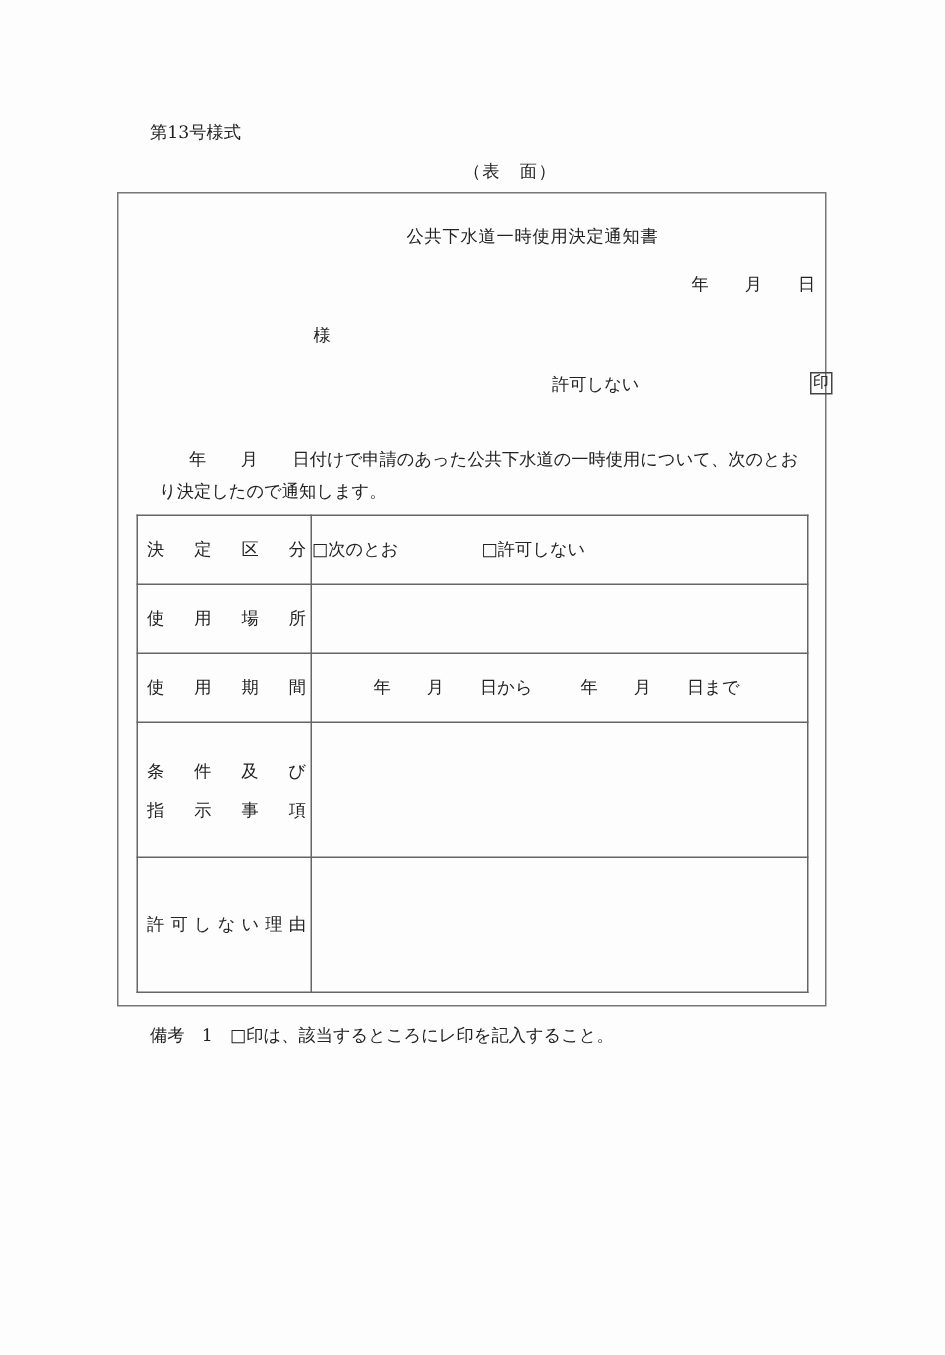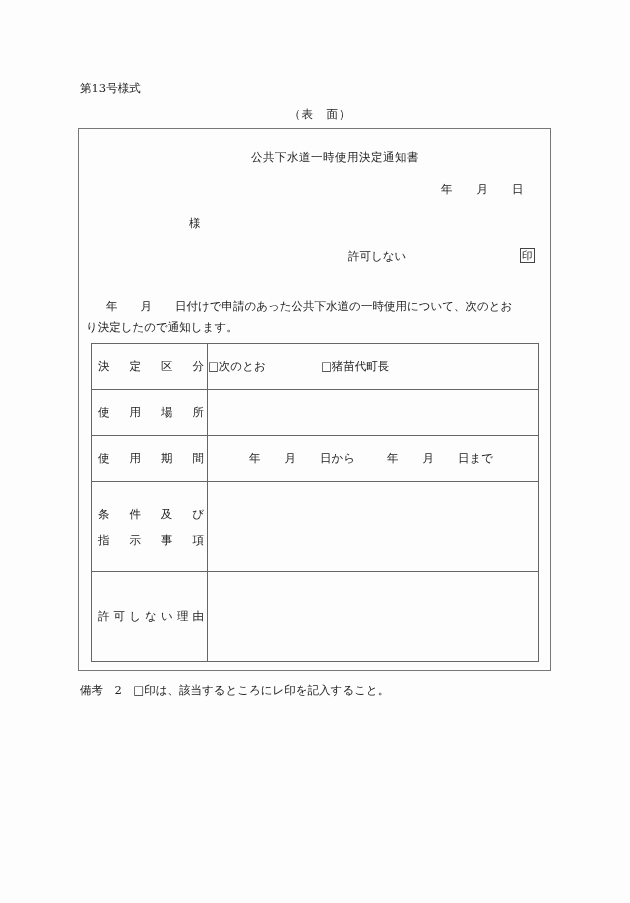--- a/index.html
+++ b/index.html
@@ -1,21 +1,21 @@
 <!DOCTYPE html>
 <html><head>
 <meta charset="utf-8">
 <style>
   html, body { margin: 0; padding: 0; }
   body {
     width: 630px; height: 903px; background: #fdfdfd; position: relative;
     font-family: "DejaVu Serif", "Liberation Serif", serif; color: #222;
     font-size: 11.5px; overflow: hidden;
   }
-  .abs { position: absolute; white-space: nowrap; }
+  .abs { position: absolute; white-space: nowrap; margin-left: 20px; }
   #form-no { left: 80px; top: 81px; }
   #side { left: 289px; top: 107px; letter-spacing: 1px; }
   #outer { position: absolute; left: 78px; top: 128px; width: 473px; height: 543px; border: 1px solid #777; box-sizing: border-box; }
   #title { left: 251px; top: 150px; letter-spacing: 0.5px; }
   #date { left: 441px; top: 182px; word-spacing: 0; text-decoration: underline; }
   #date span { display: inline-block; }
   #sama { left: 189px; top: 216px; }
   #mayor { left: 348px; top: 249px; }
   #seal { left: 520px; top: 248px; border: 1px solid #444; padding: 0 1px; font-size: 10.5px; line-height: 13px; }
   #body1 { left: 83px; top: 299px; text-align: right; }
@@ -56,21 +56,21 @@
       <div class="spread">
         <span>決</span>
         <span>定</span>
         <span>区</span>
         <span>分</span>
       </div>
     </td>
     <td class="cellval">
       <span>□次のとお</span>
       <span style="display:inline-block;width:48px"></span>
-      <span>□猪苗代町長</span>
+      <span>□許可しない</span>
     </td>
   </tr>
   <tr style="height:46px">
     <td class="lbl">
       <div class="spread">
         <span>使</span>
         <span>用</span>
         <span>場</span>
         <span>所</span>
       </div>
@@ -117,13 +117,13 @@
         <span>い</span>
         <span>理</span>
         <span>由</span>
       </div>
     </td>
     <td class="cellval"></td>
   </tr>
 </tbody>
   </table>
 
-<div class="abs" id="note">備考　2　□印は、該当するところにレ印を記入すること。</div>
+<div class="abs" id="note">備考　1　□印は、該当するところにレ印を記入すること。</div>
 
 </body></html>

